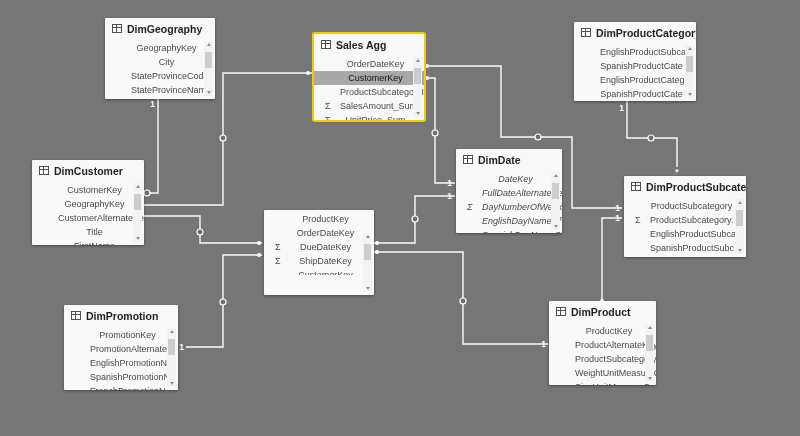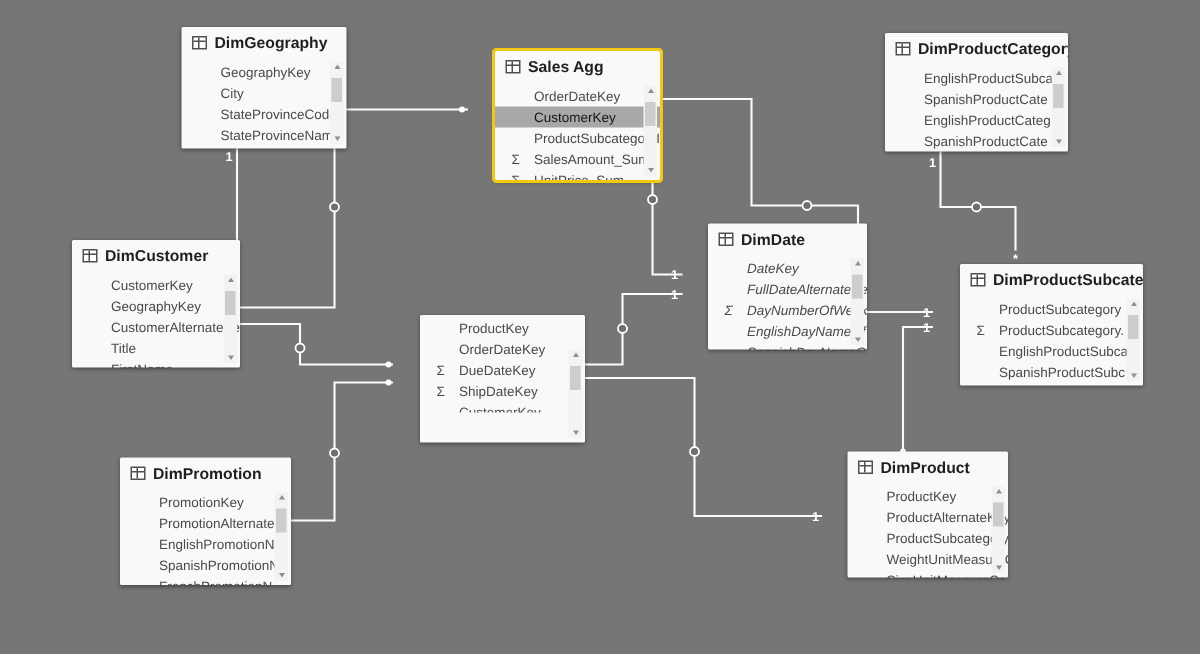--- a/index.html
+++ b/index.html
@@ -4,29 +4,29 @@
 <style>
   html,body{margin:0;padding:0;background:#767676;}
   #canvas{position:relative;width:800px;height:436px;background:#767676;overflow:hidden;
           font-family:"Liberation Sans",sans-serif;}
   #rel-svg{position:absolute;left:0;top:0;width:800px;height:436px;z-index:0;}
   .rel-line{fill:none;stroke:#fbfbfb;stroke-width:1.4;}
   .mid-dot{fill:#6f6f6f;stroke:#ffffff;stroke-width:1.2;}
   .end-dot{fill:#ffffff;}
   .rel-label{fill:#ffffff;font-size:8.5px;font-weight:bold;font-family:"Liberation Sans",sans-serif;}
   .tbl{position:absolute;z-index:1;background:#f9f9f9;border-radius:1px;
-       box-shadow:0 1px 3px rgba(0,0,0,.4);margin-left:16px;}
+       box-shadow:0 1px 3px rgba(0,0,0,.4);}
   .tbl.selected{box-shadow:0 0 0 2px #f2c811,0 1px 3px rgba(0,0,0,.4);}
   .tbl-header{height:21px;display:flex;align-items:center;gap:5px;padding:0 7px;
        font-size:10.5px;font-weight:bold;color:#1f1f1f;white-space:nowrap;overflow:hidden;}
   .tbl-icon{width:10px;height:9px;border:1px solid #4f4f4f;box-sizing:border-box;
        position:relative;flex:0 0 auto;background:#fff;}
   .tbl-icon::before{content:"";position:absolute;left:0;right:0;top:2px;height:1px;background:#4f4f4f;}
   .tbl-icon::after{content:"";position:absolute;left:3px;top:0;bottom:0;width:1px;background:#4f4f4f;}
-  .rows{position:relative;overflow:hidden;padding-top:2px;}
+  .rows{position:relative;overflow:hidden;padding-top:2px;text-align:center;}
   .row{height:14px;line-height:14px;padding:0 13px 0 26px;font-size:9px;color:#4a4a4a;
        white-space:nowrap;overflow:hidden;position:relative;}
   .row.hl{background:#a8a8a8;color:#151515;}
   .row.partial{height:7px;overflow:hidden;}
   .sigma{position:absolute;left:11px;top:0;font-size:9px;color:#4a4a4a;}
   .sb{position:absolute;top:23px;right:2px;bottom:3px;width:9px;background:#f3f3f3;
       display:flex;flex-direction:column;align-items:center;justify-content:space-between;
       padding:2px 0;box-sizing:border-box;}
   .sb-up{width:0;height:0;border-left:2.5px solid transparent;border-right:2.5px solid transparent;
       border-bottom:3.5px solid #8f8f8f;}

